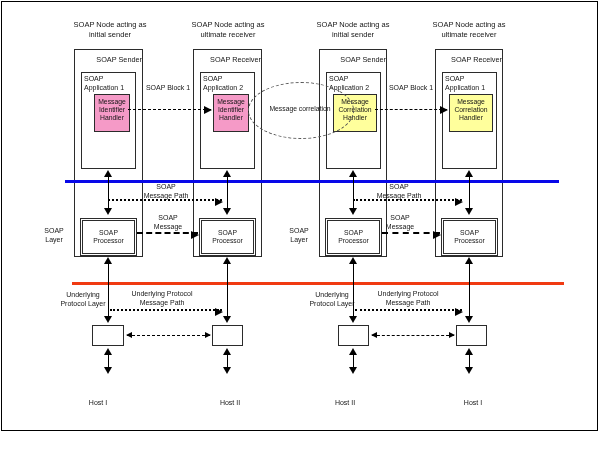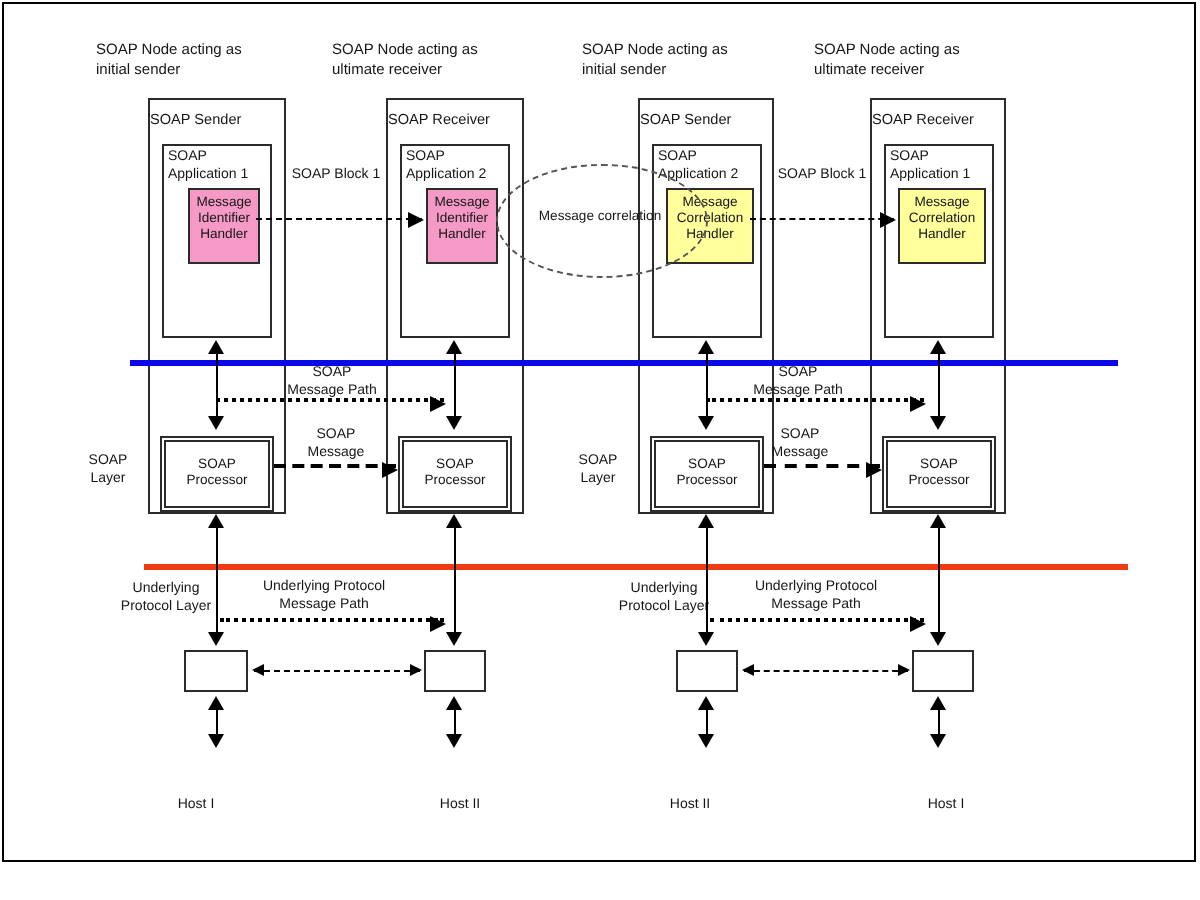--- a/index.html
+++ b/index.html
@@ -2,24 +2,24 @@
 <html><head>
 <meta charset="utf-8">
 <style>
   html,body{margin:0;padding:0;}
   body{width:600px;height:450px;background:#fff;position:relative;overflow:hidden;
        font-family:"Liberation Sans",sans-serif;color:#161616;}
   .abs{position:absolute;}
   .frame{left:1px;top:1px;width:595px;height:428px;border:1px solid #000;}
   
   .lbl{transform:translateX(-50%);text-align:center;font-size:7px;line-height:8.6px;white-space:nowrap;}
-  .caption{width:124px;text-align:left;font-size:7.5px;line-height:9.5px;}
+  .caption{width:124px;text-align:center;font-size:7.5px;line-height:9.5px;}
   
   .col{top:49px;width:69px;height:208px;border:1px solid #2b2b2b;background:#fff;box-sizing:border-box;}
-  .role{text-align:left;font-size:7.3px;margin-top:5px;}
+  .role{text-align:right;font-size:7.3px;margin-top:5px;}
   .appbox{position:absolute;left:6px;top:22px;width:55px;height:97px;border:1px solid #2b2b2b;box-sizing:border-box;background:#fff;}
   .applbl{font-size:7px;line-height:8.6px;padding:2px 0 0 2px;}
   .handler{position:absolute;top:21px;height:38px;border:1px solid #2b2b2b;box-sizing:border-box;
            font-size:6.8px;line-height:8.2px;text-align:center;padding-top:3px;}
   .handler.pink{left:12px;width:36px;}
   .handler.yellow{left:6px;width:44px;}
   .procbox{position:absolute;left:5px;top:168px;width:57px;height:38px;border:1px solid #2b2b2b;box-sizing:border-box;background:#fff;}
   .procinner{position:absolute;inset:1px;border:1px solid #2b2b2b;display:flex;flex-direction:column;
              justify-content:center;text-align:center;font-size:6.8px;line-height:8.2px;}
   .hostbox{top:325px;height:21px;border:1px solid #2b2b2b;background:#fff;box-sizing:border-box;}

